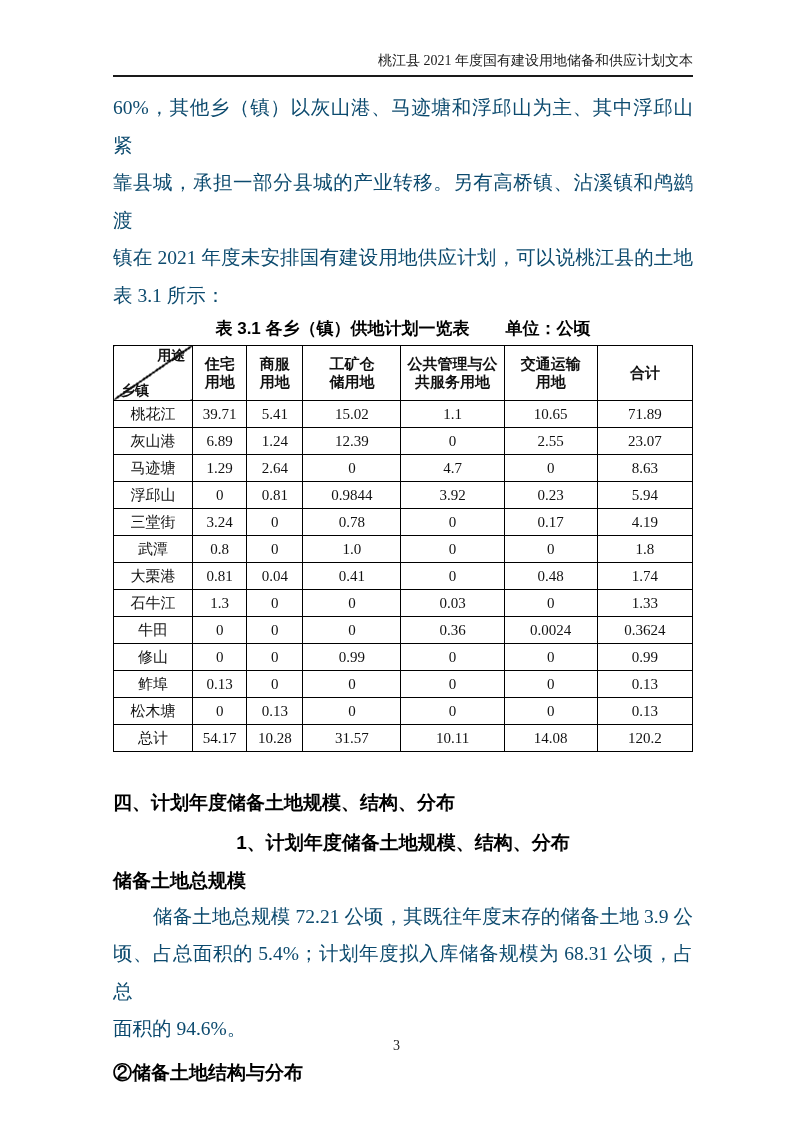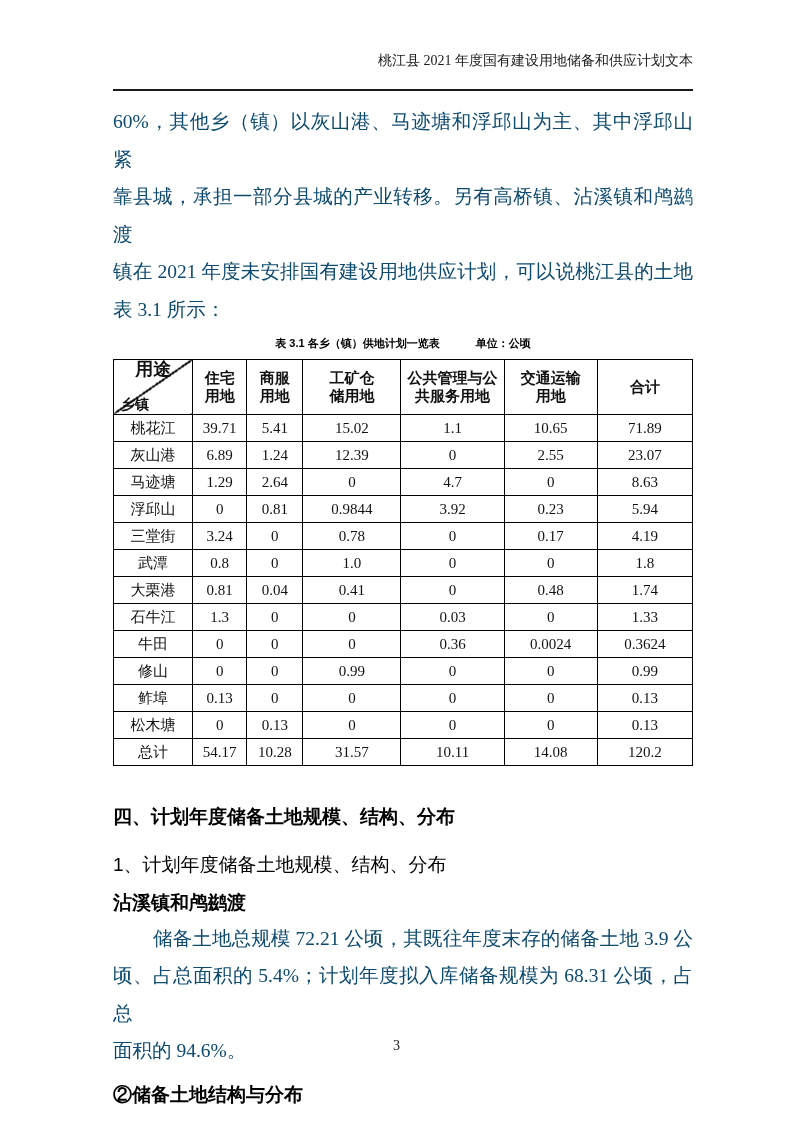--- a/index.html
+++ b/index.html
@@ -14,21 +14,21 @@
   }
   .content {
     position: absolute;
     left: 113px;
     top: 0;
     width: 580px;
   }
   
   .doc-header {
     padding-top: 52px;
-    padding-bottom: 19px;
+    padding-bottom: 5px;
     border-bottom: 2px solid #1a1a1a;
     text-align: right;
     font-size: 14px;
     line-height: 18px;
     color: #1a1a1a;
   }
   
   .para { margin-top: 12px; font-size: 19.5px; color: #0c4a6e; }
   .para .line {
     line-height: 37.6px;
@@ -38,21 +38,21 @@
   }
   .para .line.lastline { text-align-last: left; }
   .para .line.indent { text-indent: 40px; }
   
   .table-caption {
     margin-top: 3px;
     display: flex;
     justify-content: center;
     align-items: flex-end;
     font-weight: bold;
-    font-size: 11px;
+    font-size: 17px;
     line-height: 22px;
     font-family: "Liberation Sans", sans-serif;
     color: #000;
   }
   .table-caption .unit { margin-left: 36px; }
   
   table.supply {
     margin-top: 5px;
     border-collapse: collapse;
     table-layout: fixed;
@@ -80,40 +80,41 @@
   th.corner {
     position: relative;
     background:
       linear-gradient(to bottom right,
         transparent calc(50% - 0.9px),
         #000 calc(50% - 0.9px),
         #000 calc(50% + 0.9px),
         transparent calc(50% + 0.9px));
     font-weight: bold;
   }
-  th.corner .corner-top  { position: absolute; top: 1px;  right: 21px; font-size: 18px; line-height: 17px; }
+  th.corner .corner-top  { position: absolute; top: 1px;  right: 7px; font-size: 14px; line-height: 17px; }
   th.corner .corner-bot  { position: absolute; bottom: 1px; left: 7px; font-size: 14px; line-height: 17px; text-align: center; }
   
   .h-major {
     margin-top: 37px;
     font-family: Liberation Sans, sans-serif;
     font-weight: bold;
     font-size: 19px;
     line-height: 28px;
     color: #000;
     white-space: nowrap;
   }
   .h-sub {
-    margin-top: 20px;
+    margin-top: 12px;
     font-family: "Liberation Sans", sans-serif;
-    font-weight: normal;
+    font-weight: bold;
     font-size: 19px;
     line-height: 27px;
     color: #000;
     white-space: nowrap;
+    text-align: center;
   }
   .h-item {
     margin-top: 11px;
     font-family: "Liberation Sans", sans-serif;
     font-weight: bold;
     font-size: 19px;
     line-height: 27px;
     color: #000;
     white-space: nowrap;
   }
@@ -296,21 +297,21 @@
             <td>31.57</td>
             <td>10.11</td>
             <td>14.08</td>
             <td>120.2</td>
           </tr>
         </tbody>
     </table>
 
     <div class="h-major">四、计划年度储备土地规模、结构、分布</div>
     <div class="h-sub">1、计划年度储备土地规模、结构、分布</div>
-    <div class="h-item">沾溪镇和鸬鹚渡</div>
+    <div class="h-item">储备土地总规模</div>
 
     <div class="para tight">
         <div class="line indent">储备土地总规模 72.21 公顷，其既往年度末存的储备土地 3.9 公</div>
         <div class="line">顷、占总面积的 5.4%；计划年度拟入库储备规模为 68.31 公顷，占总</div>
         <div class="line lastline">面积的 94.6%。</div>
       </div>
 
     <div class="h-item">②储备土地结构与分布</div>
 
   </div>

